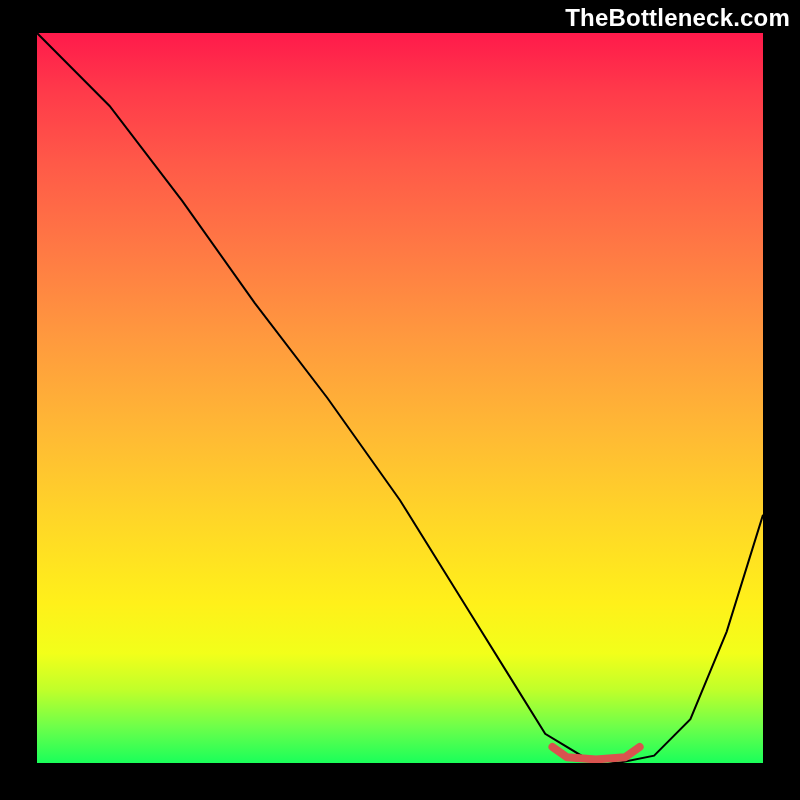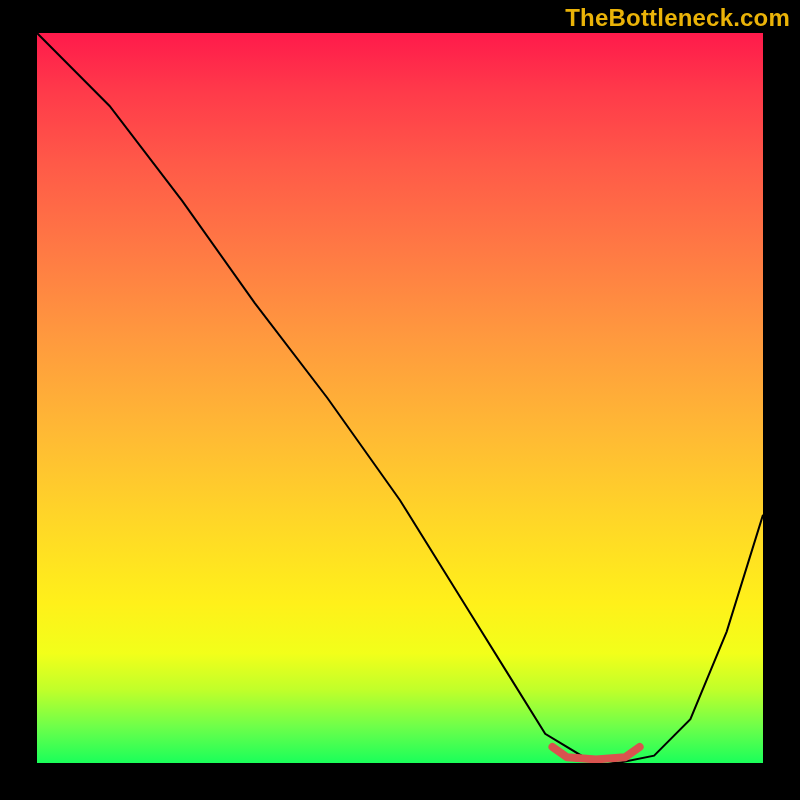--- a/index.html
+++ b/index.html
@@ -14,21 +14,21 @@
   .frame {
     position: relative;
     width: 800px;
     height: 800px;
     background: #000;
   }
   .watermark {
     position: absolute;
     top: 4px;
     right: 10px;
-    color: #eab308;
+    color: #ffffff;
     font-size: 24px;
     font-weight: 600;
     letter-spacing: 0.2px;
     z-index: 10;
   }
   .plot-area {
     position: absolute;
     left: 37px;
     top: 33px;
     width: 726px;

